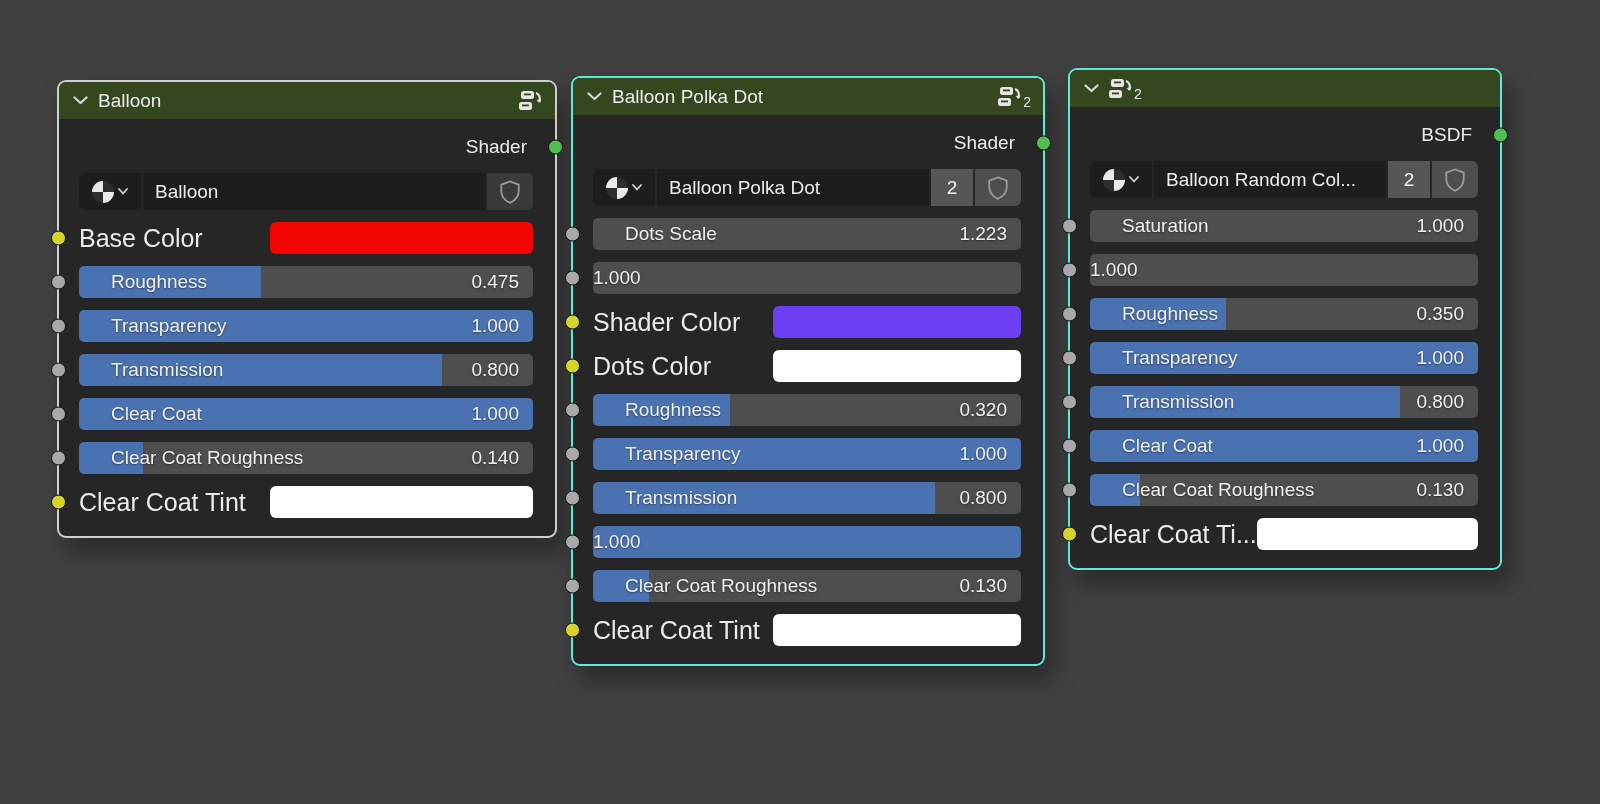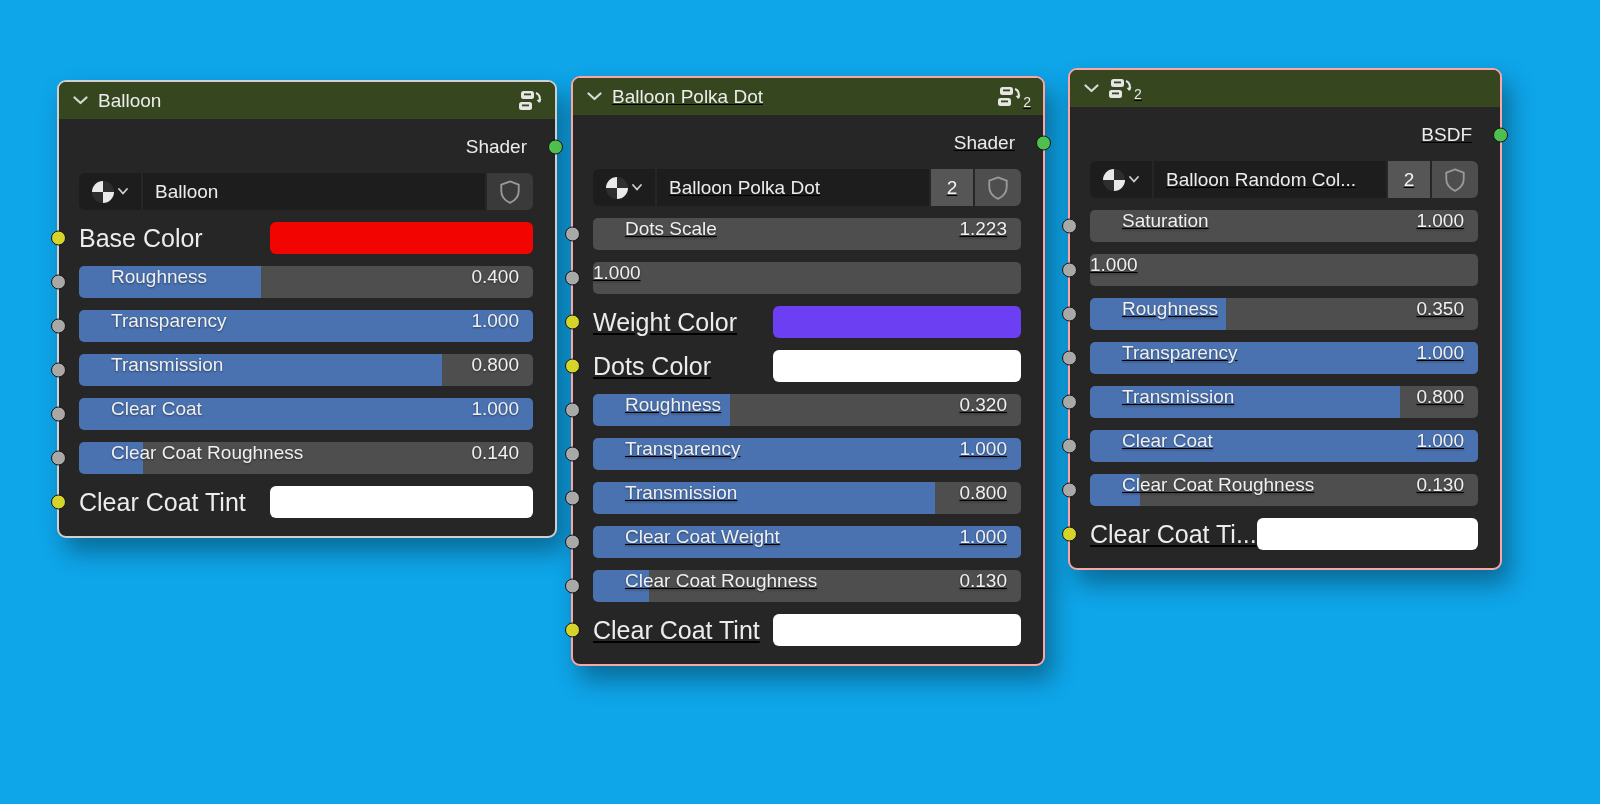--- a/index.html
+++ b/index.html
@@ -1,22 +1,22 @@
 <!DOCTYPE html>
 <html><head>
 <meta charset="utf-8">
 <style>
   html,body{margin:0;padding:0;background:#1c1c1c;}
   body{width:1600px;height:804px;overflow:hidden;font-family:"Liberation Sans",sans-serif;}
-  .canvas{position:relative;width:1600px;height:804px;background:#0ea5e9;}
+  .canvas{position:relative;width:1600px;height:804px;background:#404040;}
 
   .node{position:absolute;background:#262626;border-radius:9px;
         box-shadow:8px 14px 24px rgba(0,0,0,.35);}
   .node.active{border:2px solid #d0d0d0;}
-  .node.selected{border:2px solid #fca5a5;text-decoration:underline;}
+  .node.selected{border:2px solid #5eead4;}
 
   .node-header{height:37px;border-radius:7px 7px 0 0;background:#36471f;
         display:flex;align-items:center;padding:0 12px 0 14px;gap:10px;}
   .hdr-title{color:#ececec;font-size:19px;flex:1;white-space:nowrap;}
   .hdr-chevron{display:flex;align-items:center;}
   .hdr-icon-wrap{display:flex;align-items:flex-end;}
   .hdr-count{color:#e8e8e8;font-size:14px;margin:0 0 -3px 1px;}
 
   .node-body{padding:12px 0 18px;display:flex;flex-direction:column;gap:12px;}
   .row{position:relative;margin:0 22px 0 20px;height:32px;display:flex;align-items:center;}
@@ -31,21 +31,21 @@
         background:conic-gradient(#2e2e2e 0 90deg,#e9e9e9 90deg 180deg,#2e2e2e 180deg 270deg,#e9e9e9 270deg 360deg);}
   .mat-name{flex:1;height:100%;background:#1d1d1d;color:#ececec;display:flex;align-items:center;
         padding:0 12px;font-size:19px;white-space:nowrap;overflow:hidden;}
   .mat-count{width:42px;height:100%;background:#565656;color:#f2f2f2;display:flex;
         align-items:center;justify-content:center;font-size:19px;}
   .mat-shield{width:46px;height:100%;background:#4e4e4e;border-radius:0 6px 6px 0;
         display:flex;align-items:center;justify-content:center;}
   .mat-shield.alone{background:#3a3a3a;}
 
   .field{flex:1;height:100%;background:#4e4e4e;border-radius:5px;position:relative;
-        overflow:hidden;display:flex;cursor:ew-resize;}
+        overflow:hidden;display:flex;align-items:center;cursor:ew-resize;}
   .fill{position:absolute;left:0;top:0;bottom:0;background:#4a72b0;border-radius:5px 0 0 5px;}
   .flabel{position:relative;margin-left:32px;color:#f0f0f0;font-size:19px;flex:1;
         white-space:nowrap;text-shadow:0 1px 2px rgba(0,0,0,.45);}
   .fvalue{position:relative;margin-right:14px;color:#f0f0f0;font-size:19px;
         text-shadow:0 1px 2px rgba(0,0,0,.45);}
 
   .clabel{color:#ececec;font-size:25px;flex:1;white-space:nowrap;}
   .swatch{width:58%;height:32px;border-radius:6px;cursor:pointer;}
 
   .socket{width:15px;height:15px;border-radius:50%;border:1.5px solid #151515;
@@ -107,21 +107,21 @@
       <div class="row">
         <span class="socket in yellow"></span>
         <span class="clabel">Base Color</span>
         <span class="swatch" style="background: rgb(242, 4, 0);"></span>
       </div>
       <div class="row">
         <span class="socket in gray"></span>
         <div class="field">
           <span class="fill" style="width: 40%;"></span>
           <span class="flabel">Roughness</span>
-          <span class="fvalue">0.400</span>
+          <span class="fvalue">0.475</span>
         </div>
       </div>
       <div class="row">
         <span class="socket in gray"></span>
         <div class="field">
           <span class="fill" style="width: 100%;"></span>
           <span class="flabel">Transparency</span>
           <span class="fvalue">1.000</span>
         </div>
       </div>
@@ -208,21 +208,21 @@
         </div>
       </div>
       <div class="row">
         <span class="socket in gray"></span>
         <div class="field">
           <span class="fvalue">1.000</span>
         </div>
       </div>
       <div class="row">
         <span class="socket in yellow"></span>
-        <span class="clabel">Weight Color</span>
+        <span class="clabel">Shader Color</span>
         <span class="swatch" style="background: rgb(108, 64, 242);"></span>
       </div>
       <div class="row">
         <span class="socket in yellow"></span>
         <span class="clabel">Dots Color</span>
         <span class="swatch" style="background: rgb(255, 255, 255);"></span>
       </div>
       <div class="row">
         <span class="socket in gray"></span>
         <div class="field">
@@ -244,21 +244,20 @@
         <div class="field">
           <span class="fill" style="width: 80%;"></span>
           <span class="flabel">Transmission</span>
           <span class="fvalue">0.800</span>
         </div>
       </div>
       <div class="row">
         <span class="socket in gray"></span>
         <div class="field">
           <span class="fill" style="width: 100%;"></span>
-          <span class="flabel">Clear Coat Weight</span>
           <span class="fvalue">1.000</span>
         </div>
       </div>
       <div class="row">
         <span class="socket in gray"></span>
         <div class="field">
           <span class="fill" style="width: 13%;"></span>
           <span class="flabel">Clear Coat Roughness</span>
           <span class="fvalue">0.130</span>
         </div>

